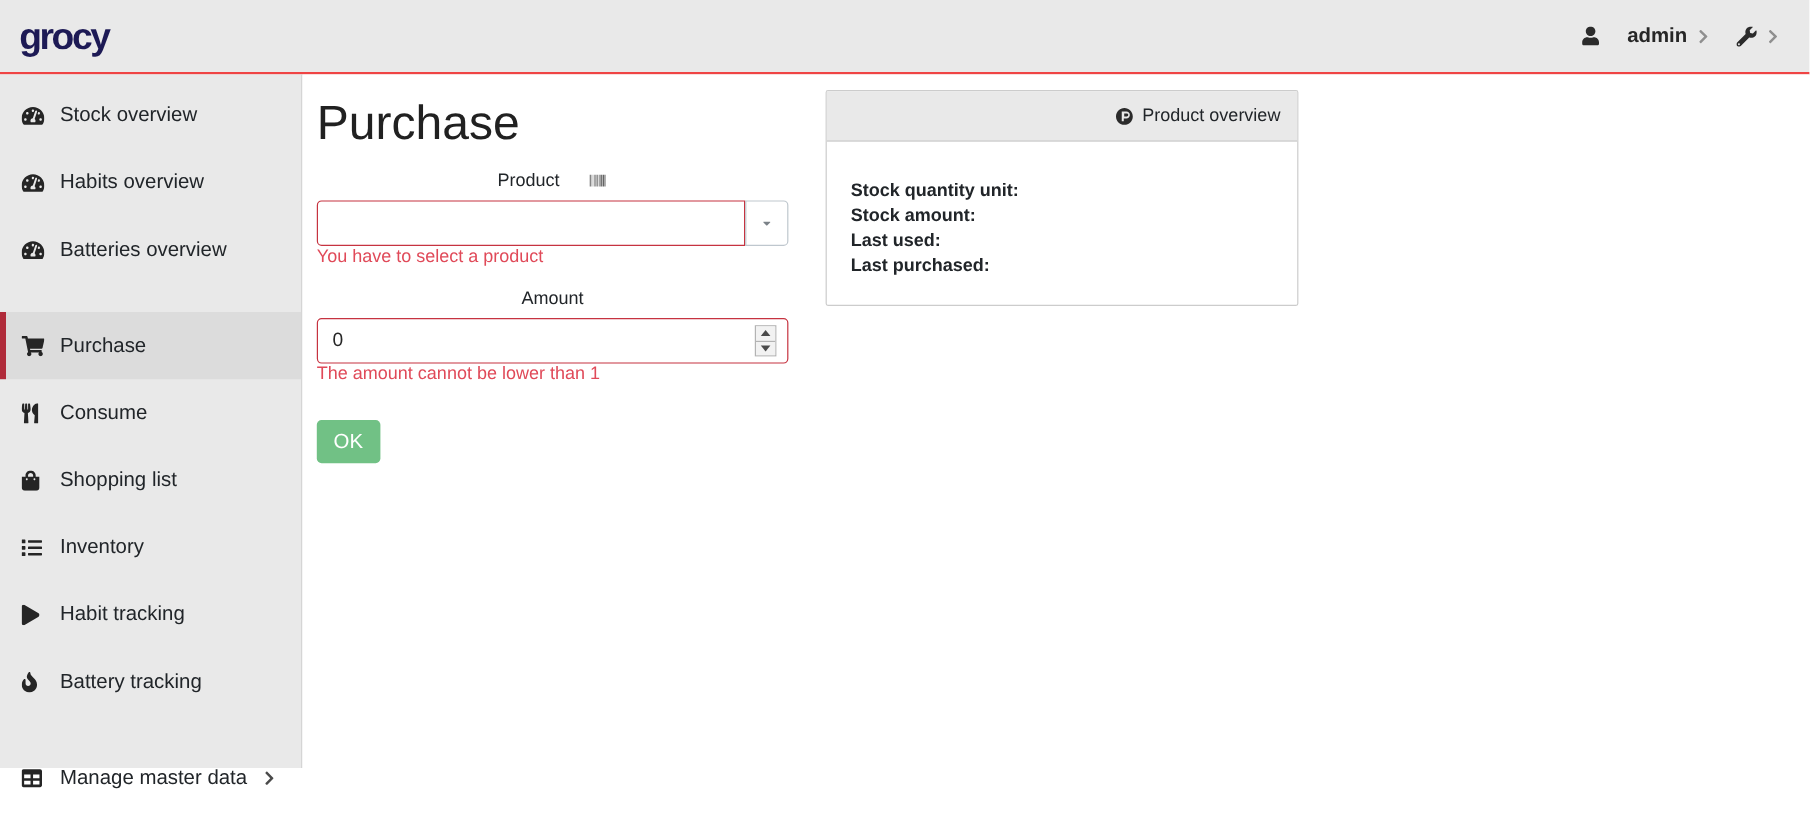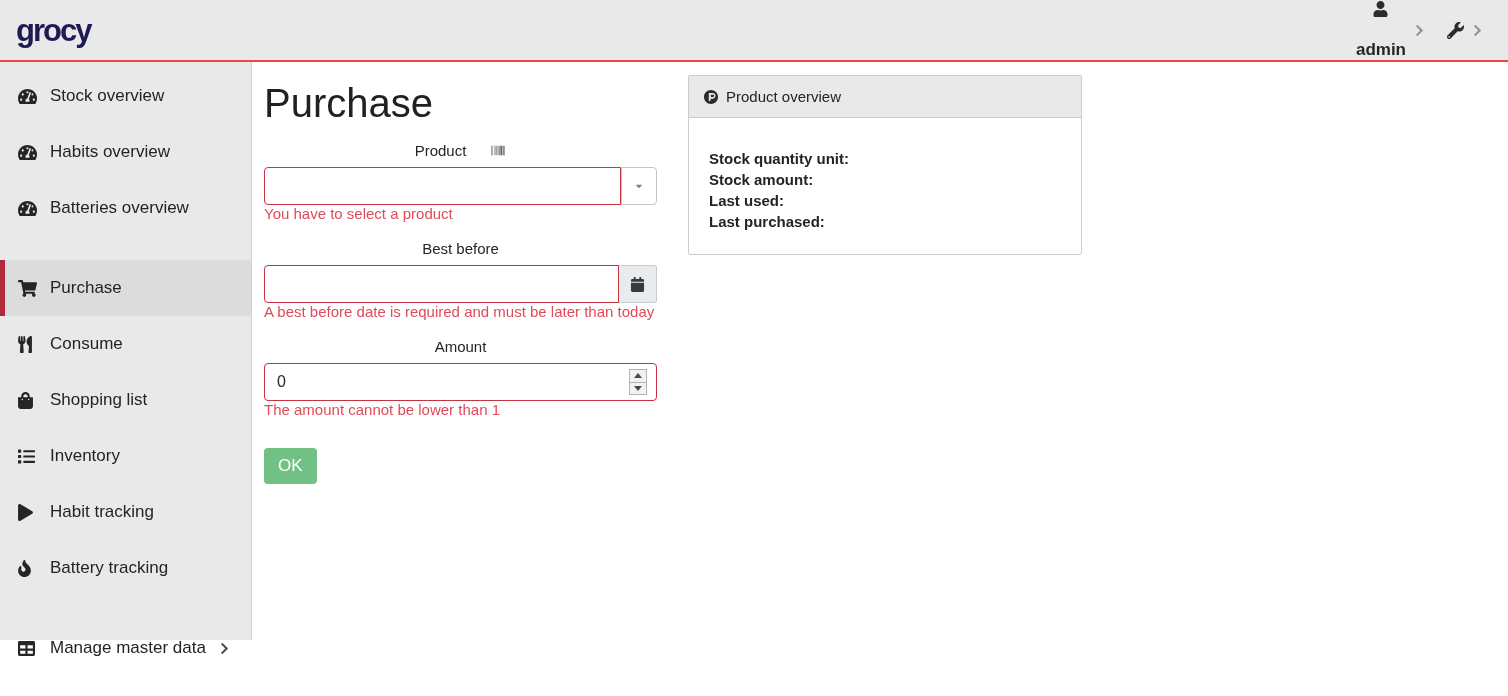--- a/index.html
+++ b/index.html
@@ -14,21 +14,21 @@
     height:62px; background:#e9e9e9; border-bottom:2px solid #ef4444;
     display:flex; align-items:center; justify-content:space-between;
     padding:0 26px 0 16px;
   }
   .logo {
     font-size:31px; font-weight:800; letter-spacing:-2px;
     color:#1d1a55; cursor:pointer; line-height:1;
   }
   .topbar-right { display:flex; align-items:center; gap:9px; }
   .user-chip { display:flex; align-items:center; gap:23px; color:#262626;
-    font-size:17px; font-weight:600; cursor:pointer;flex-direction:column; }
+    font-size:17px; font-weight:600; cursor:pointer; }
   .chev { color:#8f8f8f; display:flex; cursor:pointer; }
   .wrench-wrap { display:flex; align-items:center; gap:9px; margin-left:14px; cursor:pointer; }
   .dark-ic { color:#2b2b2b; display:flex; }
 
   
   .shell { display:flex; height:578px; }
   .sidebar {
     width:252px; background:#e9e9e9; border-right:1px solid #d0d0d0;
     padding-top:6px; flex-shrink:0;
   }
@@ -89,21 +89,21 @@
     margin-top:12px; background:#71c185; color:#ffffff; border:none;
     border-radius:4px; font-size:17px; padding:8px 14px; cursor:pointer;
     font-family:"Liberation Sans", sans-serif;
     text-align:right;
   }
 
   
   .card { width:394px; margin-left:31px; margin-top:1px; border:1px solid #cccccc; border-radius:2px; background:#fff; }
   .card-header {
     background:#e9e9e9; border-bottom:1px solid #cccccc; padding:12px 14px;
-    font-size:15px; color:#212529; display:flex; align-items:center; gap:7px;
+    font-size:15px; color:#212529; display:flex; align-items:center; gap:7px;justify-content:flex-end;
   }
   .card-body { padding:30px 20px 22px 20px; }
   .card-body .stat-label { font-weight:bold; font-size:15px; line-height:21px; color:#212529; }
 </style>
 </head>
 <body>
 
 <div class="topbar">
   <div class="logo">grocy</div>
   <div class="topbar-right">
@@ -260,36 +260,20 @@
               <svg width="10" height="10" viewBox="0 0 320 512" fill="currentColor">
                   <path d="M31.3 192h257.3c17.8 0 26.7 21.5 14.1 34.1L174.1 354.8c-7.8 7.8-20.5 7.8-28.3 0L17.2 226.1C4.6 213.5 13.5 192 31.3 192z"></path>
                 </svg>
             </span>
           </div>
         </div>
         <div class="error-text">You have to select a product</div>
       </div>
 
       
-      <div class="form-group">
-        <div class="form-label">
-          <span>Best before</span>
-        </div>
-        <div class="input-row">
-          <input class="txt-input has-append" type="text" value="" style="">
-          <div class="cal-btn">
-            <span style="display:flex;">
-              <svg width="15" height="15" viewBox="0 0 448 512" fill="currentColor">
-                  <path d="M12 192h424c6.6 0 12 5.4 12 12v260c0 26.5-21.5 48-48 48H48c-26.5 0-48-21.5-48-48V204c0-6.6 5.4-12 12-12zm436-44v-36c0-26.5-21.5-48-48-48h-48V12c0-6.6-5.4-12-12-12h-40c-6.6 0-12 5.4-12 12v52H160V12c0-6.6-5.4-12-12-12h-40c-6.6 0-12 5.4-12 12v52H48C21.5 64 0 85.5 0 112v36c0 6.6 5.4 12 12 12h424c6.6 0 12-5.4 12-12z"></path>
-                </svg>
-            </span>
-          </div>
-        </div>
-        <div class="error-text">A best before date is required and must be later than today</div>
-      </div>
 
       
       <div class="form-group">
         <div class="form-label">
           <span>Amount</span>
         </div>
         <div class="number-wrap">
           <input class="txt-input" type="text" value="0" style="">
           <div class="spinner">
             <div class="spin-cell spin-up"></div>

